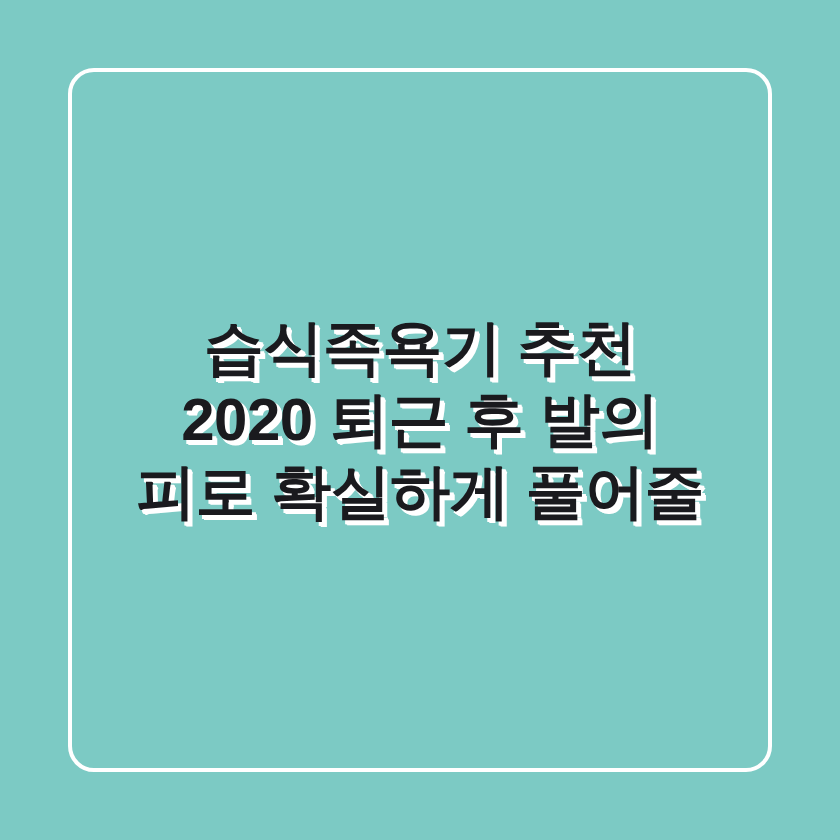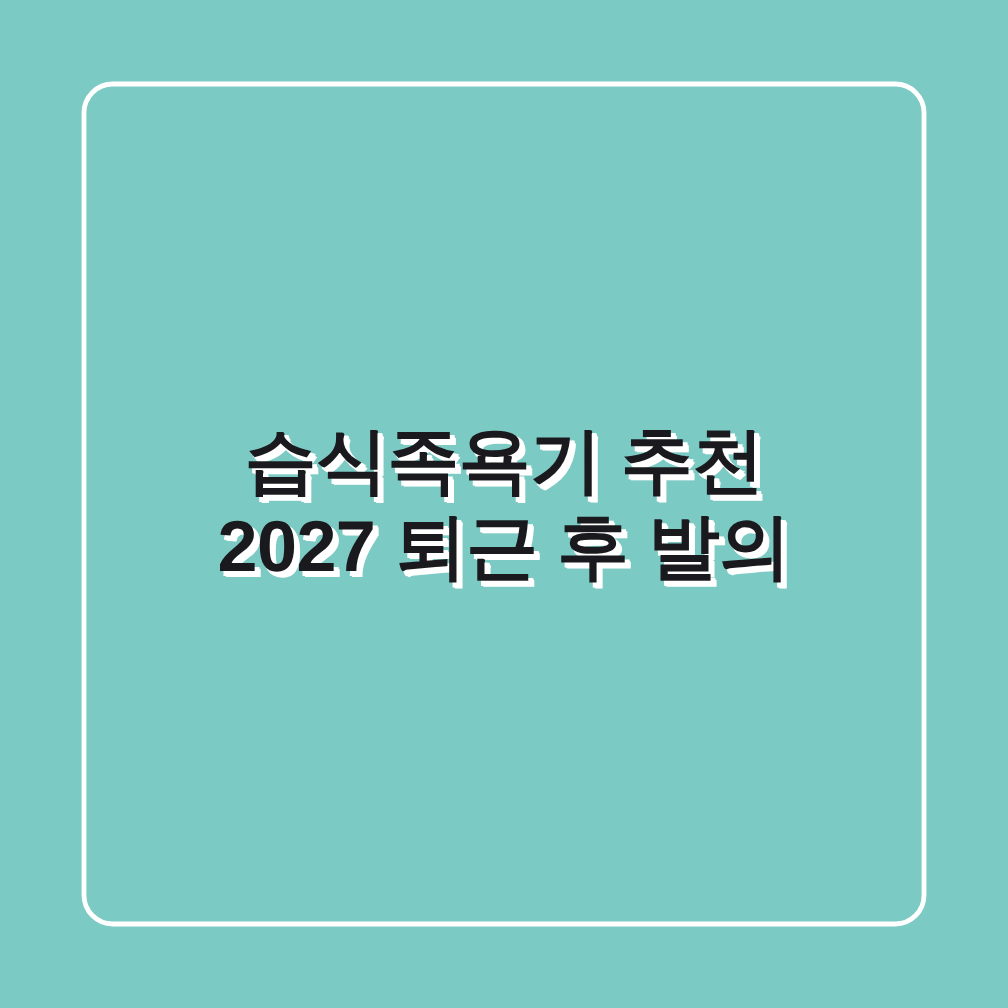--- a/index.html
+++ b/index.html
@@ -73,18 +73,19 @@
 <body>
 
 <div class="thumb-canvas">
 
   <div class="inner-frame"></div>
 
   <div class="headline-block">
 
     <span class="headline-line">습식족욕기 추천</span>
 
-    <span class="headline-line">2027 퇴근 후 발의</span>
+    <span class="headline-line">2020 퇴근 후 발의</span>
 
+    <span class="headline-line">피로 확실하게 풀어줄</span>
 
 
   </div>
 </div>
 
 </body></html>

